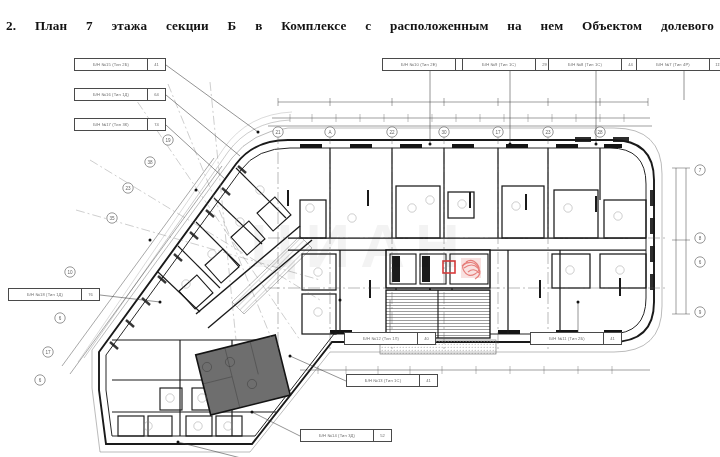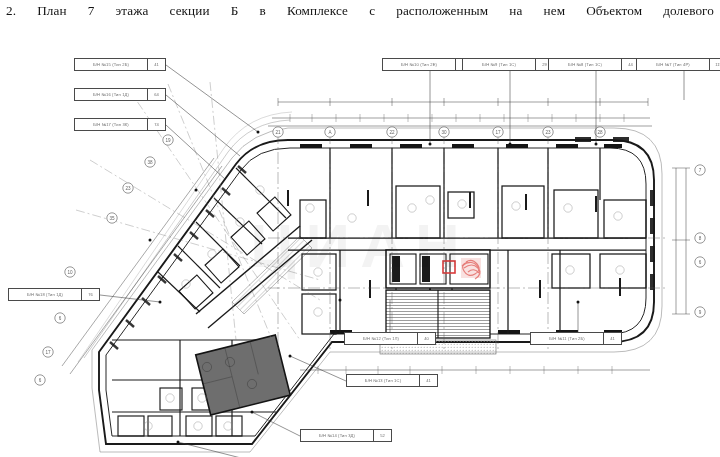--- a/index.html
+++ b/index.html
@@ -6,23 +6,23 @@
   body{
     width:720px;height:457px;overflow:hidden;
     font-family:"Liberation Serif", serif;
     color:#111;
     position:relative;
   }
   #page{position:relative;width:720px;height:457px;background:#fff;}
 
   
   #heading{
-    position:absolute;left:6px;top:2px;width:708px;
+    position:absolute;left:6px;top:17px;width:708px;
     font-family:"Liberation Serif", serif;
-    font-weight:normal;
+    font-weight:bold;
     font-size:13.2px;
     line-height:18px;
     letter-spacing:0.1px;
     text-align:justify;
     color:#131313;
   }
   #heading .l1{display:block;text-align:justify;text-align-last:justify;}
   #heading .l2{display:block;}
 
   

